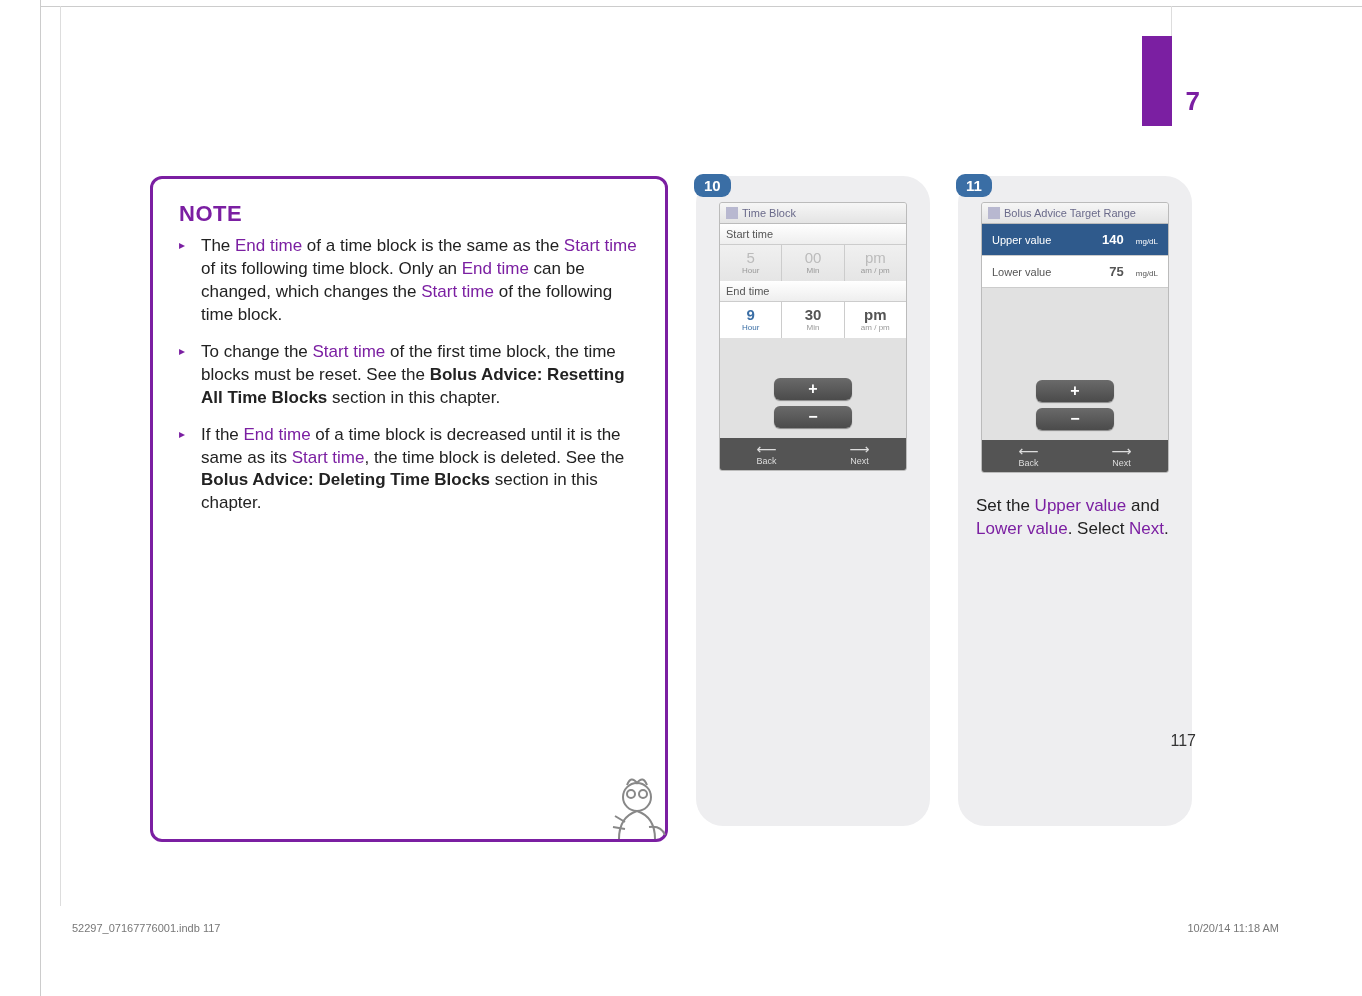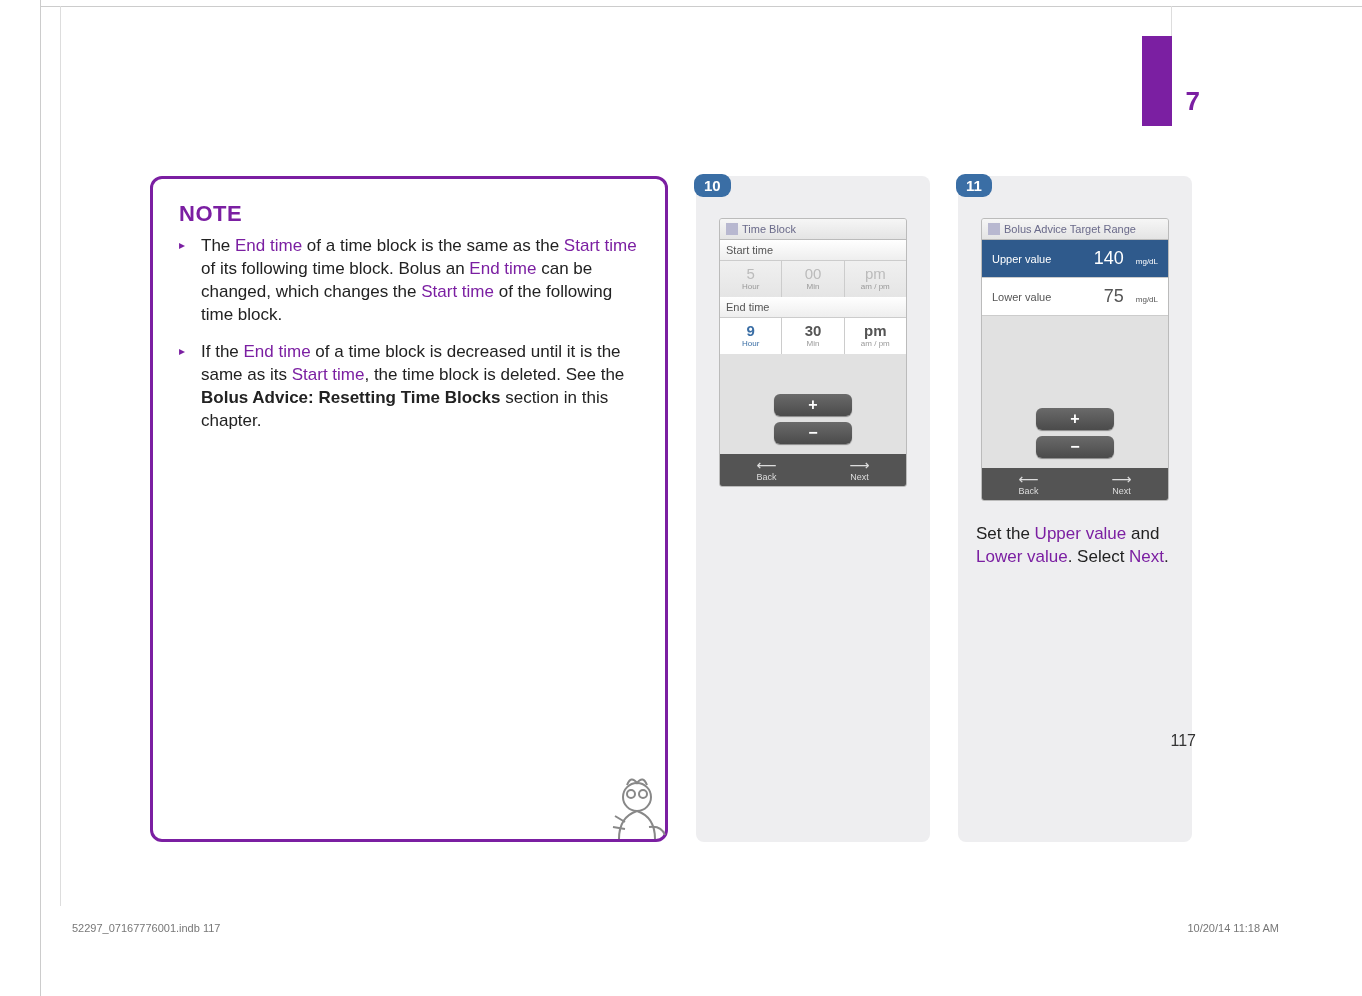--- a/index.html
+++ b/index.html
@@ -13,21 +13,21 @@
   .chapter-num{position:absolute;right:102px;top:80px;color:#7b1fa2;font-size:26px;font-weight:bold}
   .content{position:absolute;left:90px;top:170px;right:110px;bottom:130px;display:flex;gap:28px}
   .note-box{flex:0 0 460px;border:3px solid #7b1fa2;border-radius:12px;padding:22px 26px;position:relative;height:616px}
   .note-title{color:#7b1fa2;font-weight:bold;font-size:22px;margin-bottom:8px;letter-spacing:.5px}
   .note-list{margin:0;padding:0;list-style:none}
   .note-list li{position:relative;padding-left:22px;margin-bottom:14px;font-size:17px;line-height:1.35}
   .note-list li::before{content:"\25B8";position:absolute;left:0;top:2px;color:#7b1fa2;font-size:12px}
   .term{color:#7b1fa2}
   .bold{font-weight:bold}
   .owl{position:absolute;right:-12px;bottom:-18px;color:#888}
-  .step-col{flex:1;background:#eeeef0;border-radius:8px;padding:32px 18px 18px;position:relative;height:616px}
+  .step-col{flex:1;background:#eeeef0;border-radius:27px;padding:16px 18px 18px;position:relative;height:616px}
   .step-badge{position:absolute;left:-2px;top:-2px;background:#3a6ea5;color:#fff;font-weight:bold;font-size:15px;padding:3px 10px;border-radius:9px}
   .screen{background:#e3e3e3;border:1px solid #bbb;border-radius:3px;margin:10px auto 22px;width:186px;font-size:11px;color:#555;overflow:hidden}
   .screen-header{background:linear-gradient(#f6f6f6,#e4e4e4);border-bottom:1px solid #bbb;padding:4px 6px;font-size:11px;color:#6a6a8a;display:flex;align-items:flex-start;gap:4px}
   .screen-header .hicon{width:12px;height:12px;background:#b8b8d0;display:inline-block}
   .section-label{background:linear-gradient(#fff,#eee);border-bottom:1px solid #ccc;padding:4px 6px;color:#555;font-size:11px}
   .row3{display:flex}
   .cell{flex:1;text-align:center;padding:5px 0;border-right:1px solid #ccc}
   .cell:last-child{border-right:none}
   .cell .big{font-size:15px;font-weight:bold;line-height:1}
   .cell .sm{font-size:8px;color:#999;line-height:1.4}
@@ -37,21 +37,21 @@
   .row-live .cell:first-child .big,.row-live .cell:first-child .sm{color:#3a6ea5}
   .spacer{height:34px;background:#e1e1e1}
   .pm-buttons{display:flex;flex-direction:column;align-items:center;gap:6px;padding:6px 0 10px;background:#e1e1e1}
   .pm-btn{width:78px;height:22px;border-radius:6px;background:linear-gradient(#6a6a6a,#4b4b4b);color:#fff;display:flex;align-items:center;justify-content:center;font-size:16px;font-weight:bold;box-shadow:0 1px 1px rgba(0,0,0,.4)}
   .footbar{display:flex;background:#545454;color:#ddd;font-size:9px}
   .footbtn{flex:1;text-align:center;padding:4px 0}
   .footbtn .arr{font-size:14px;line-height:1}
   .blue-screen .screen-header{color:#6a6a8a}
   .valrow{display:flex;align-items:center;justify-content:space-between;padding:8px 10px;border-bottom:1px solid #ccc;font-size:11px}
   .valrow.sel{background:#2f5a8c;color:#fff}
-  .valrow .num{font-size:18px;font-weight:normal}
+  .valrow .num{font-size:13px;font-weight:bold}
   .valrow .unit{font-size:8px;margin-left:12px}
   .caption{font-size:17px;line-height:1.35;color:#222}
   .pagenum{position:absolute;right:106px;bottom:186px;font-size:16px;color:#333}
   .slug{position:absolute;left:72px;bottom:62px;font-size:11px;color:#777}
   .slugdate{position:absolute;right:83px;bottom:62px;font-size:11px;color:#777}
 </style>
 </head>
 <body>
 
 <div class="crop top"></div>
@@ -63,24 +63,27 @@
 
   <div class="chapter-tab"></div>
   <div class="chapter-num">7</div>
 
   <div class="content">
 
     <div class="note-box">
       <div class="note-title">NOTE</div>
       <ul class="note-list">
         <li>
-          <span>The </span><span class="term">End time</span><span> of a time block is the same as the </span><span class="term">Start time</span><span> of its following time block. Bolus an </span><span class="term">End time</span><span> can be changed, which changes the </span><span class="term">Start time</span><span> of the following time block.</span>
+          <span>The </span><span class="term">End time</span><span> of a time block is the same as the </span><span class="term">Start time</span><span> of its following time block. Only an </span><span class="term">End time</span><span> can be changed, which changes the </span><span class="term">Start time</span><span> of the following time block.</span>
         </li>
         <li>
-          <span>If the </span><span class="term">End time</span><span> of a time block is decreased until it is the same as its </span><span class="term">Start time</span><span>, the time block is deleted. See the </span><span class="bold">Bolus Advice: Resetting Time Blocks</span><span> section in this chapter.</span>
+          <span>To change the </span><span class="term">Start time</span><span> of the first time block, the time blocks must be reset. See the </span><span class="bold">Bolus Advice: Resetting All Time Blocks</span><span> section in this chapter.</span>
+        </li>
+        <li>
+          <span>If the </span><span class="term">End time</span><span> of a time block is decreased until it is the same as its </span><span class="term">Start time</span><span>, the time block is deleted. See the </span><span class="bold">Bolus Advice: Deleting Time Blocks</span><span> section in this chapter.</span>
         </li>
       </ul>
       <svg class="owl" width="90" height="90" viewBox="0 0 90 90">
         <g fill="none" stroke="#888" stroke-width="2">
           <circle cx="50" cy="30" r="14"></circle>
             <circle cx="44" cy="27" r="4"></circle>
             <circle cx="56" cy="27" r="4"></circle>
           <path d="M40 18 q4 -10 10 -2 q6 -8 10 2"></path>
           <path d="M50 44 q-18 6 -18 28 M50 44 q18 6 18 28"></path>
           <path d="M38 55 l-10 -6 M38 62 l-12 -2"></path>

